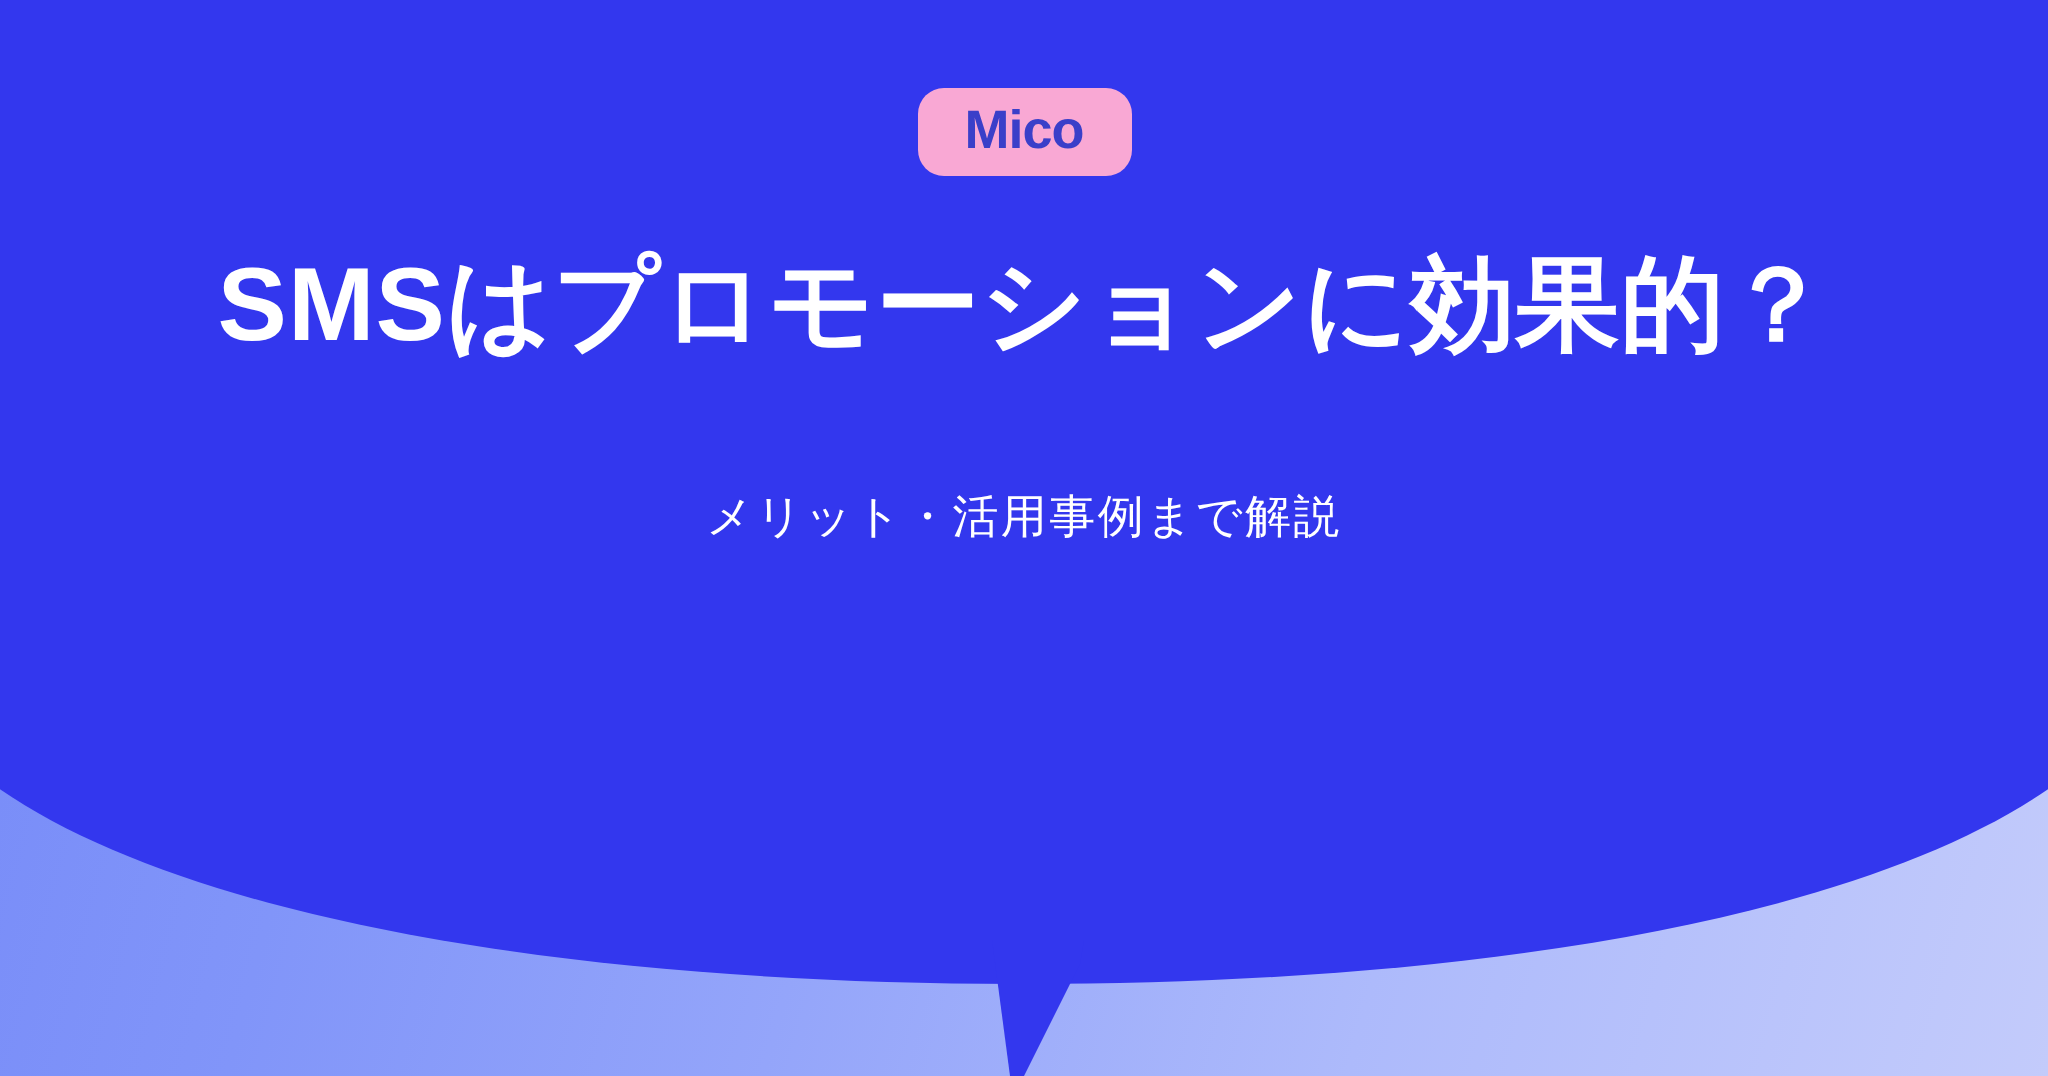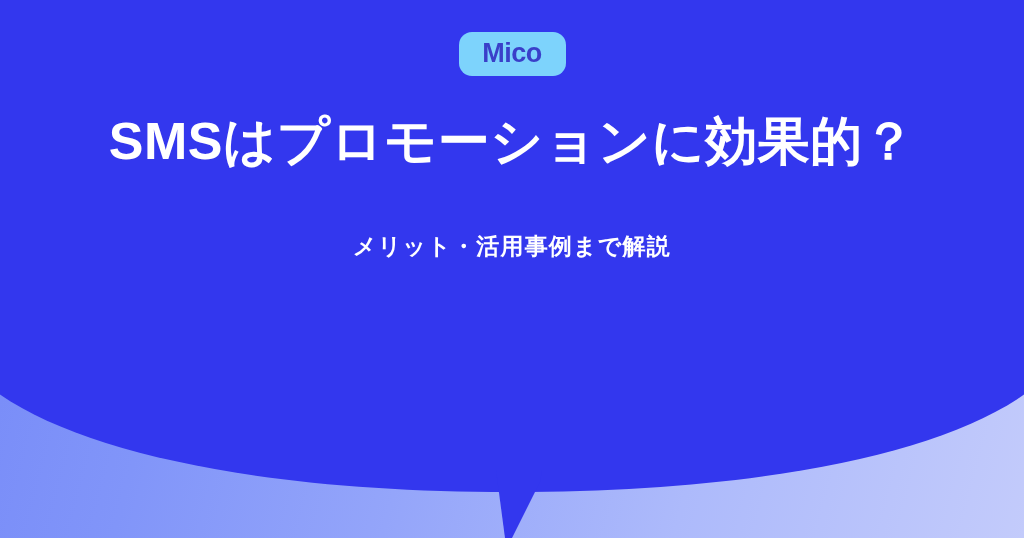--- a/index.html
+++ b/index.html
@@ -40,25 +40,25 @@
   
   .content {
     position: absolute;
     inset: 0;
     display: flex;
     flex-direction: column;
     align-items: center;
   }
 
   .logo-badge {
-    margin-top: 32px;
+    margin-top: 44px;
     width: 107px;
     height: 44px;
     border-radius: 13px;
-    background: #7dd3fc;
+    background: #f9a8d4;
     display: flex;
     align-items: center;
     justify-content: center;
     box-sizing: border-box;
   }
   .logo-text {
     color: #3a3fc9;
     font-size: 27px;
     font-weight: bold;
     letter-spacing: -0.5px;
@@ -74,21 +74,21 @@
     line-height: 1.18;
     letter-spacing: 0.5px;
     text-align: center;
     white-space: nowrap;
   }
 
   .subheadline {
     margin-top: 24px;
     color: #ffffff;
     font-size: 23px;
-    font-weight: bold;
+    font-weight: normal;
     letter-spacing: 1.2px;
     text-align: center;
     white-space: nowrap;
   }
 </style>
 </head>
 <body>
 
 <div id="canvas">
 

